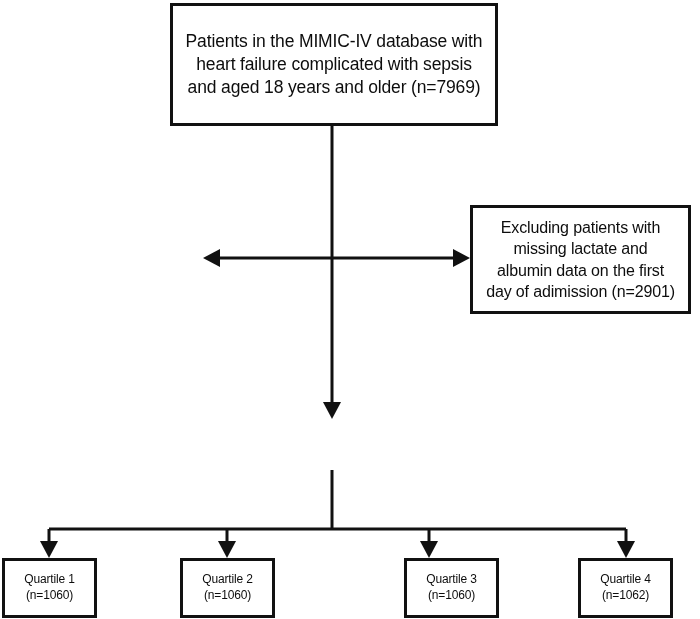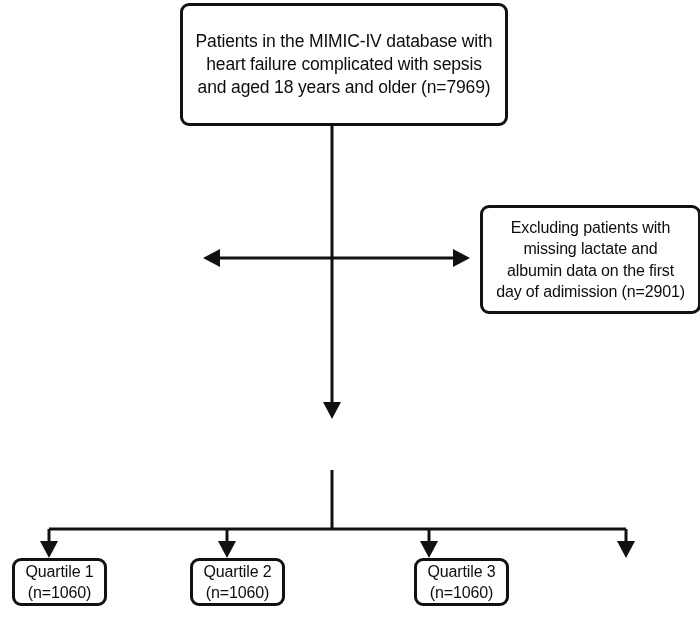--- a/index.html
+++ b/index.html
@@ -16,28 +16,27 @@
     position: relative;
     width: 700px;
     height: 619px;
     background: #ffffff;
     overflow: hidden;
   }
   .node-box {
     position: absolute;
     box-sizing: border-box;
     border: 3px solid #111111;
-    border-radius: 9px;
+    border-radius: 0;
     background: #ffffff;
     display: flex;
     align-items: center;
     justify-content: center;
     text-align: center;
     z-index: 3;
-    margin-left: 10px;
   }
   .node-text {
     display: block;
     white-space: pre-line;
     line-height: 1.33;
     letter-spacing: -0.15px;
     padding: 0 4px;
   }
   
   #node-source {
@@ -50,22 +49,22 @@
   }
   #node-excluded-missing-data {
     left: 470px; top: 205px; width: 221px; height: 109px;
     font-size: 16px;
   }
   #node-cohort {
     left: 258px; top: 419px; width: 149px; height: 51px;
     font-size: 16.5px;
   }
   .quartile-box {
-    top: 558px; height: 48px;
-    font-size: 16px;
+    top: 558px; height: 60px;
+    font-size: 12px;
   }
   #node-quartile-1 { left: 2px;   width: 95px; }
   #node-quartile-2 { left: 180px; width: 95px; }
   #node-quartile-3 { left: 404px; width: 95px; }
   #node-quartile-4 { left: 578px; width: 95px; }
 
   
   #connector-layer {
     position: absolute;
     left: 0; top: 0;
@@ -136,14 +135,18 @@
   <div class="node-box quartile-box" id="node-quartile-2">
     <span class="node-text">Quartile 2
 (n=1060)</span>
   </div>
 
   <div class="node-box quartile-box" id="node-quartile-3">
     <span class="node-text">Quartile 3
 (n=1060)</span>
   </div>
 
+  <div class="node-box quartile-box" id="node-quartile-4">
+    <span class="node-text">Quartile 4
+(n=1062)</span>
+  </div>
 
 </div>
 
 </body></html>

